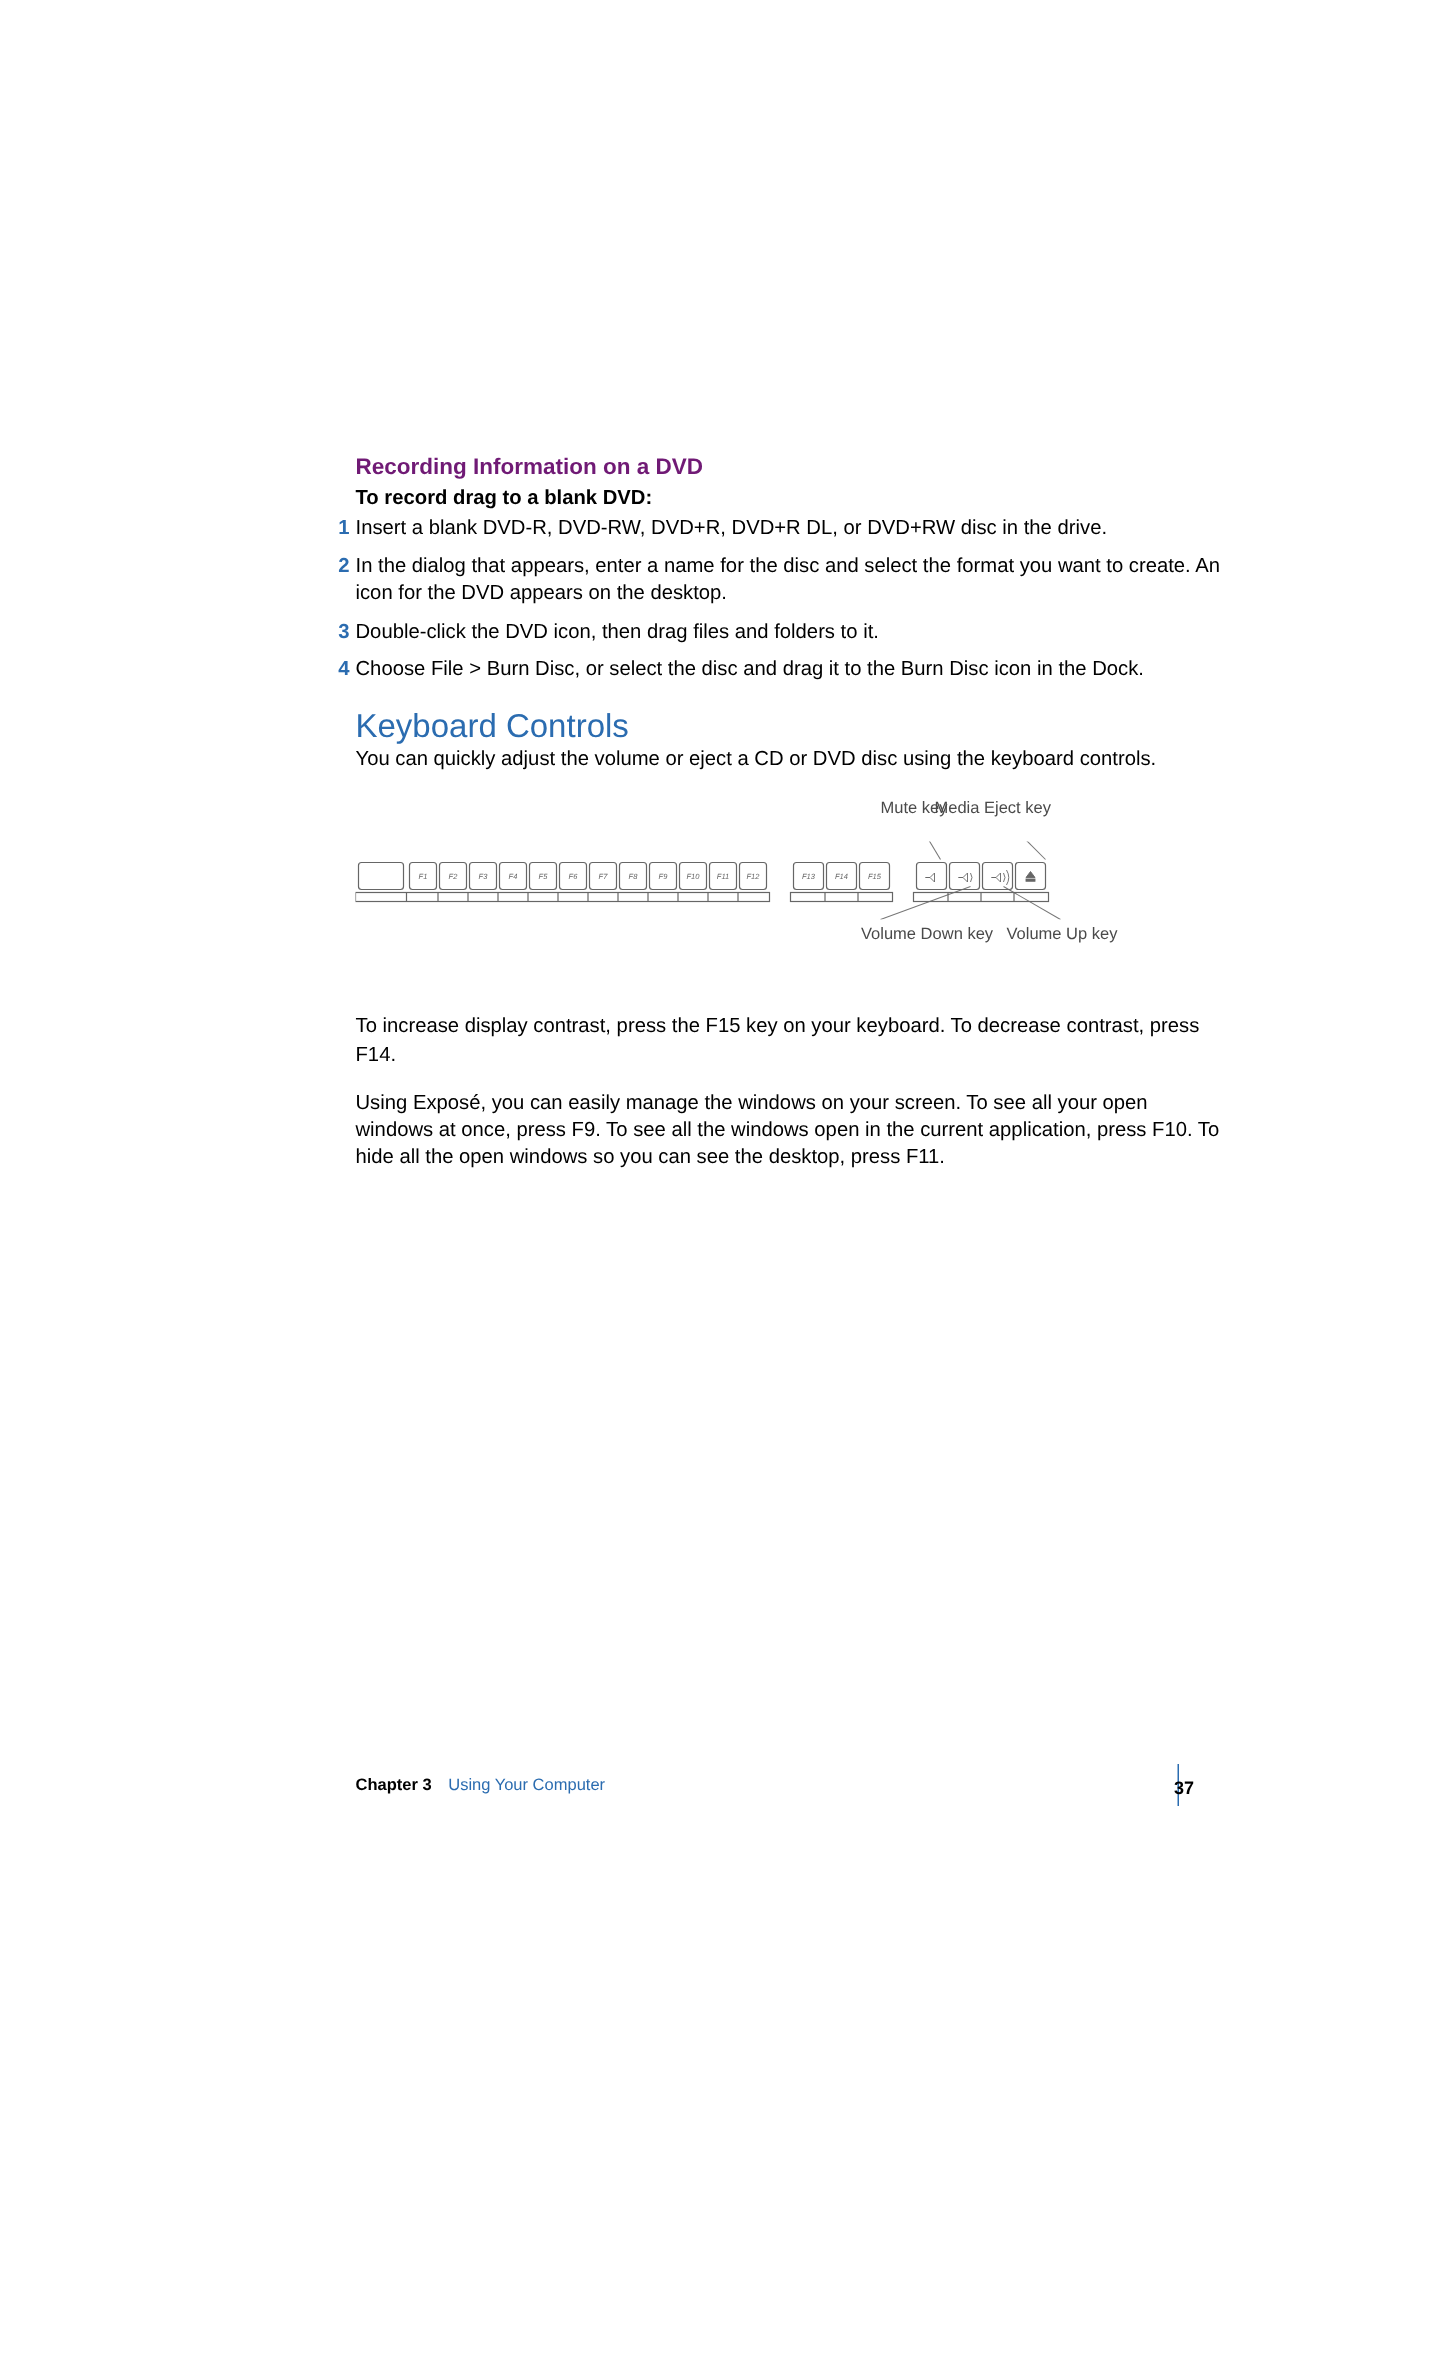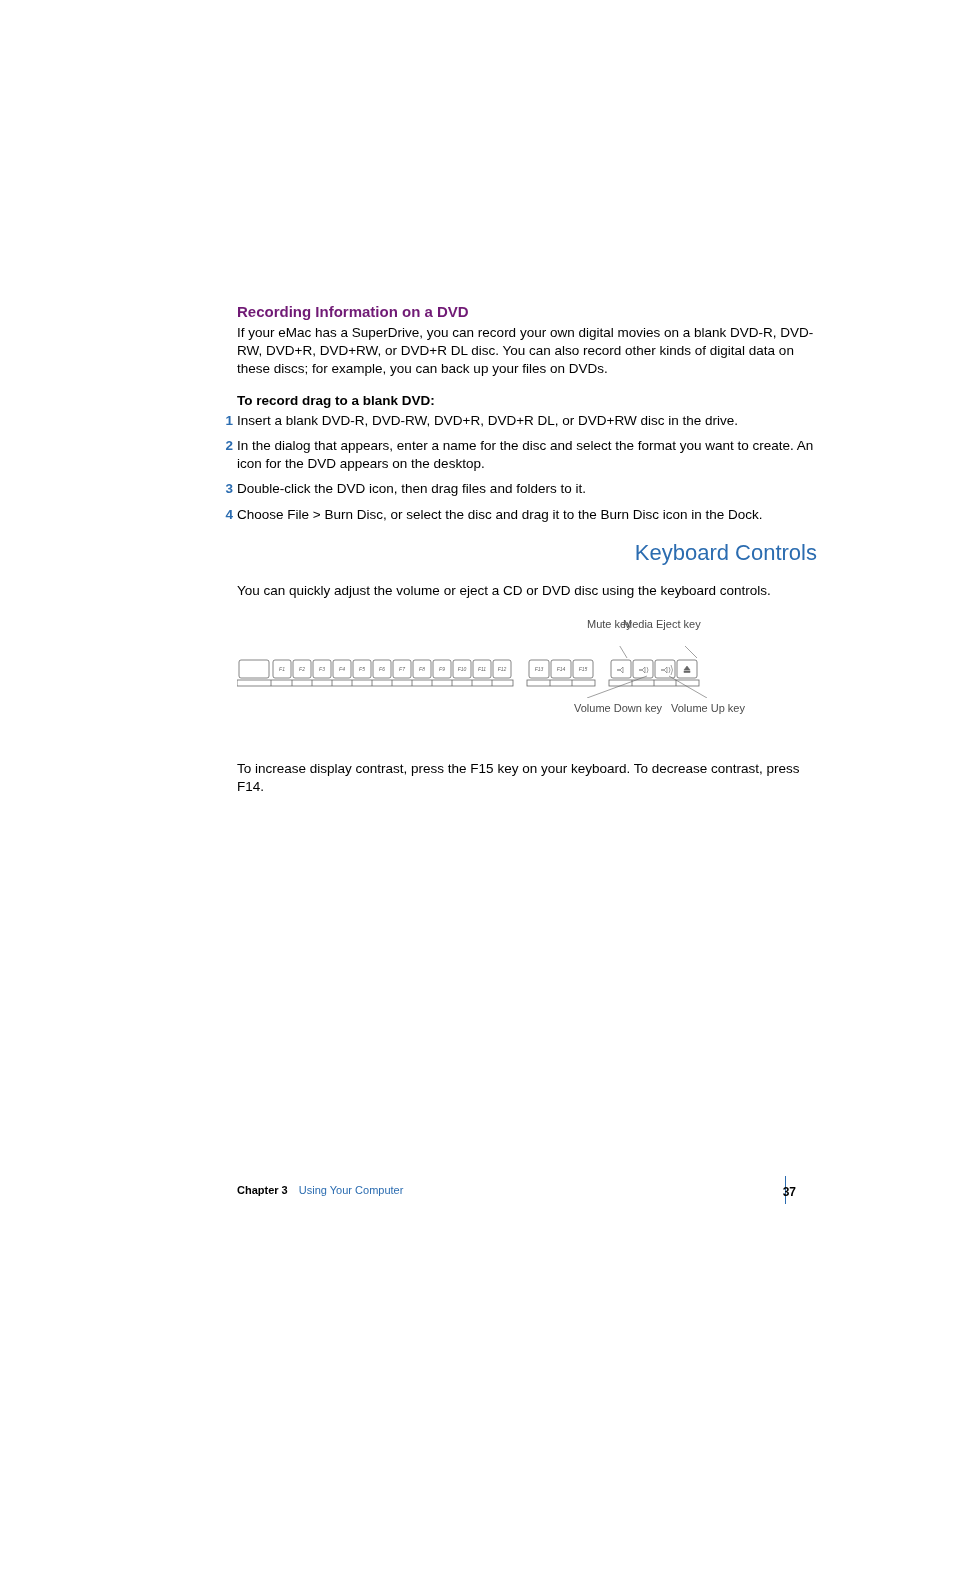--- a/index.html
+++ b/index.html
@@ -53,22 +53,21 @@
     position: absolute;
     left: 0;
     width: 10px;
     text-align: right;
   }
   .section-heading {
     color: #2B6CB0;
     font-size: 22px;
     font-weight: 400;
     margin-top: 16px;
-    margin-bottom: 16px;
-    text-align: right;
+    margin-bottom: 0;
   }
   .diagram {
     margin: 18px 0 22px 0;
     position: relative;
     height: 120px;
     text-align: right;
   }
   .kb-labels-top {
     position: absolute;
     top: 0;
@@ -114,21 +113,20 @@
     height: 28px;
     background: #2B6CB0;
   }
 </style>
 </head>
 <body>
 
 <div class="content">
 
   <div class="subheading">Recording Information on a DVD</div>
-  <p class="body-text">If your eMac has a SuperDrive, you can record your own digital movies on a blank DVD-R, DVD-RW, DVD+R, DVD+RW, or DVD+R DL disc. You can also record other kinds of digital data on these discs; for example, you can back up your files on DVDs.</p>
 
   <div class="bold-line">To record drag to a blank DVD:</div>
   <ol class="numbered-list">
     <li><span class="list-num">1</span><span>Insert a blank DVD-R, DVD-RW, DVD+R, DVD+R DL, or DVD+RW disc in the drive.</span></li>
     <li><span class="list-num">2</span><span>In the dialog that appears, enter a name for the disc and select the format you want to create. An icon for the DVD appears on the desktop.</span></li>
     <li><span class="list-num">3</span><span>Double-click the DVD icon, then drag files and folders to it.</span></li>
     <li><span class="list-num">4</span><span>Choose File &gt; Burn Disc, or select the disc and drag it to the Burn Disc icon in the Dock.</span></li>
   </ol>
 
 
@@ -231,20 +229,21 @@
         <path d="M447 24 l3 -4 l3 4 z" fill="#666"></path>
         <rect x="447" y="25" width="6" height="1.5" fill="#666"></rect>
       </g>
     </svg>
 
     <span class="kb-labels-bot lbl-vdown">Volume Down key</span>
     <span class="kb-labels-bot lbl-vup">Volume Up key</span>
   </div>
 
   <p class="body-text">To increase display contrast, press the F15 key on your keyboard. To decrease contrast, press F14.</p>
+  <p class="body-text">Using Exposé, you can easily manage the windows on your screen. To see all your open windows at once, press F9. To see all the windows open in the current application, press F10. To hide all the open windows so you can see the desktop, press F11.</p>
 
 </div>
 
 <div class="footer">
   <span class="chap">Chapter 3</span>
   <span class="chap-title">Using Your Computer</span>
 </div>
 <div class="footer-rule"></div>
 <div class="page-num">37</div>
 

